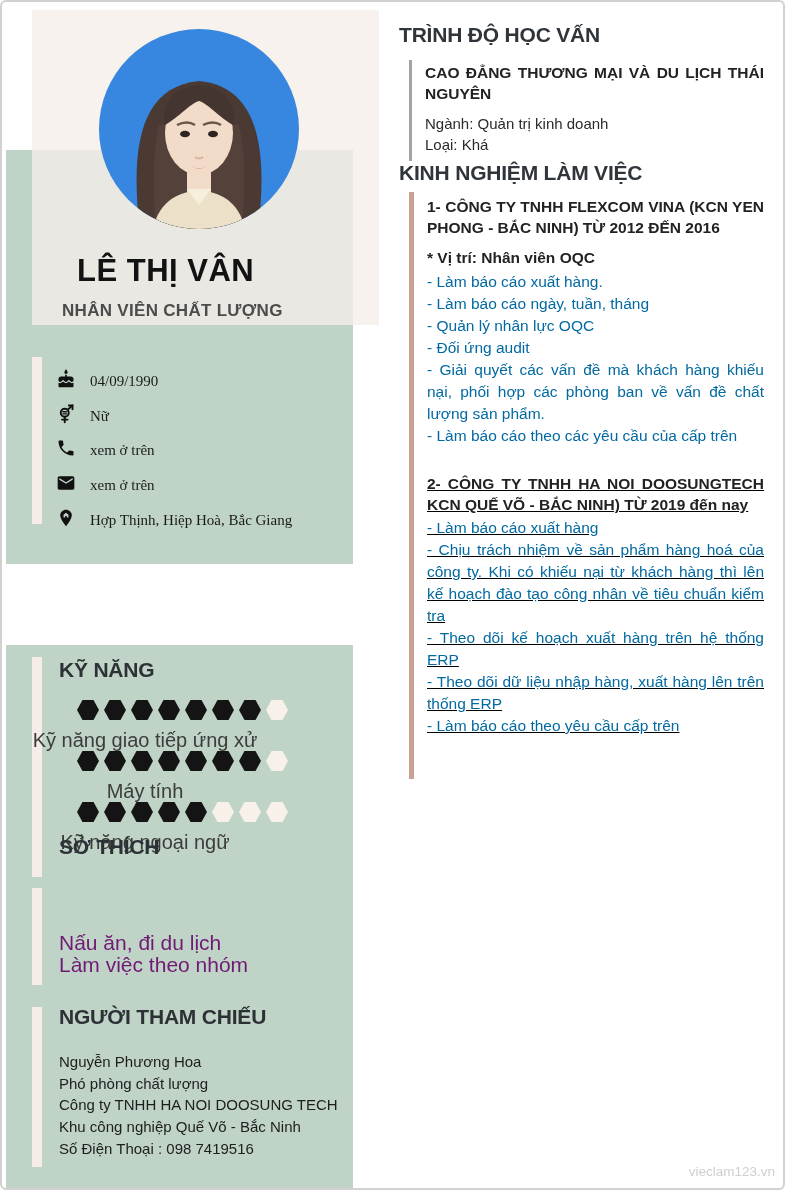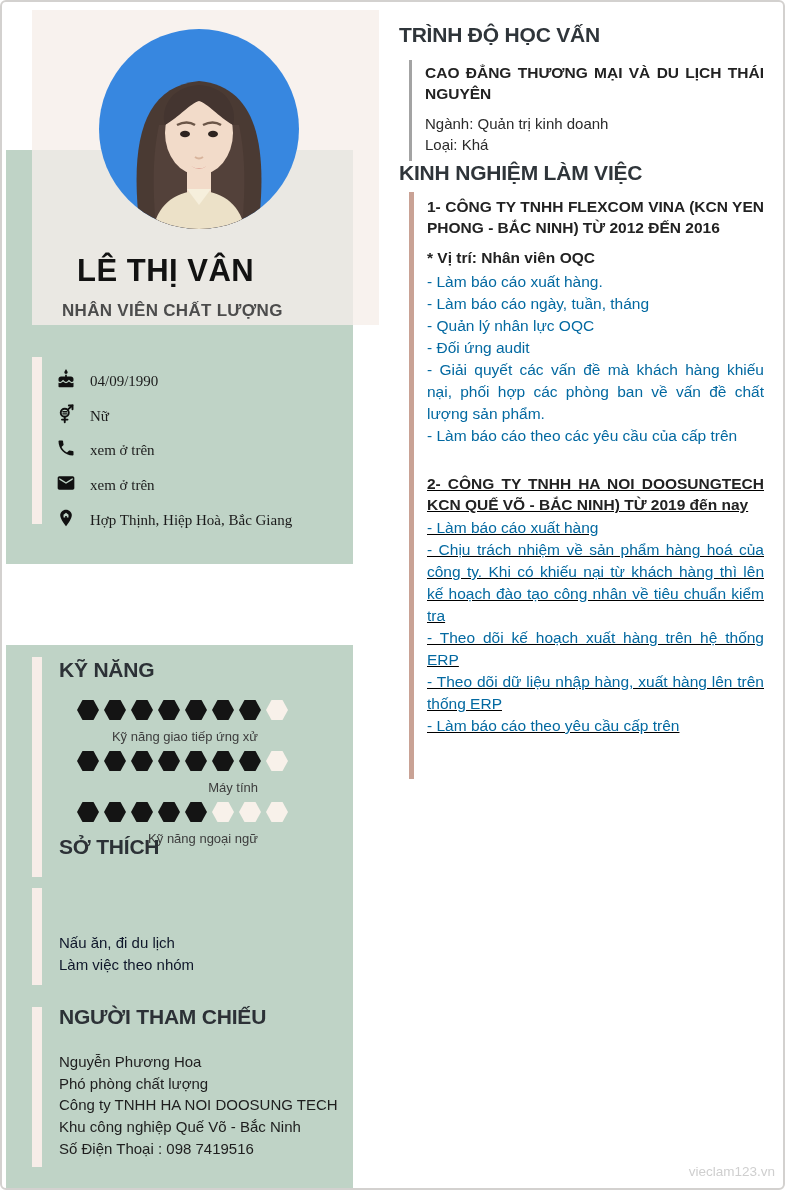--- a/index.html
+++ b/index.html
@@ -35,24 +35,24 @@
   .h-skills    { top:656px; }
   .h-hobbies   { top:833px; }
   .h-reference { top:1003px; }
   
   .skills { position:absolute; left:30px; top:698px; width:260px; z-index:2; }
   .hex-row { display:flex; gap:5px; padding-left:45px; height:20px; margin-bottom:9px; }
   .hex { width:22px; height:20px; display:inline-block;
          clip-path:polygon(25% 0%,75% 0%,100% 50%,75% 100%,25% 100%,0% 50%); }
   .hex-filled { background:#141414; }
   .hex-empty  { background:#f8f1ea; }
-  .skill-label { width:226px; text-align:right; font-size:13px; color:#3d3d3d; height:18px; margin-bottom:4px; }
+  .skill-label { width:226px; text-align:center; font-size:20px; color:#3d3d3d; height:18px; margin-bottom:4px; }
   
   .hobby-lines { position:absolute; left:57px; top:930px; z-index:2; }
-  .hobby-lines div { font-size:15px; color:#0f172a; line-height:22px; }
+  .hobby-lines div { font-size:21px; color:#701a75; line-height:22px; }
   .ref-lines { position:absolute; left:57px; top:1049px; z-index:2; }
   .ref-lines div { font-size:15px; color:#1e1e1e; line-height:21.7px; }
   
   .r-heading { position:absolute; left:397px; font-size:21px; font-weight:700; color:#2f353a; letter-spacing:-0.2px; }
   .h-edu { top:21px; }
   .h-exp { top:159px; }
   .edu-block {
     position:absolute; left:407px; top:58px; width:355px;
     border-left:3px solid #a3a3a3; padding:2px 0 6px 13px;
   }

